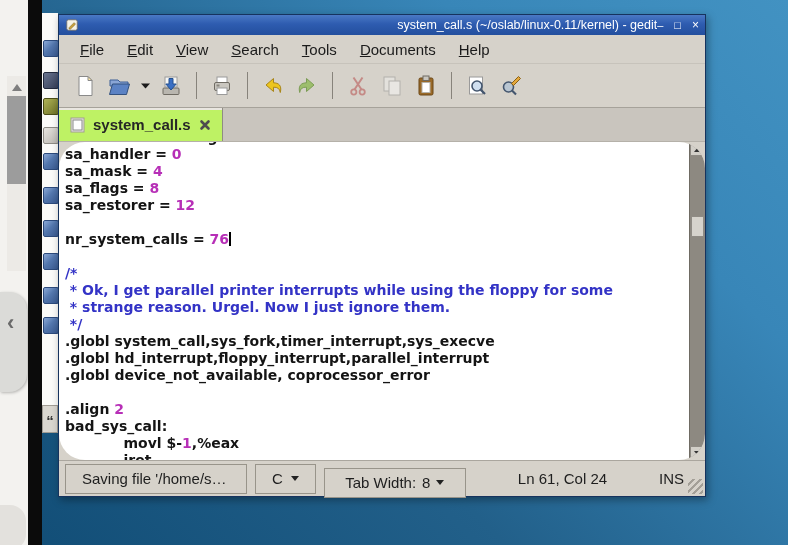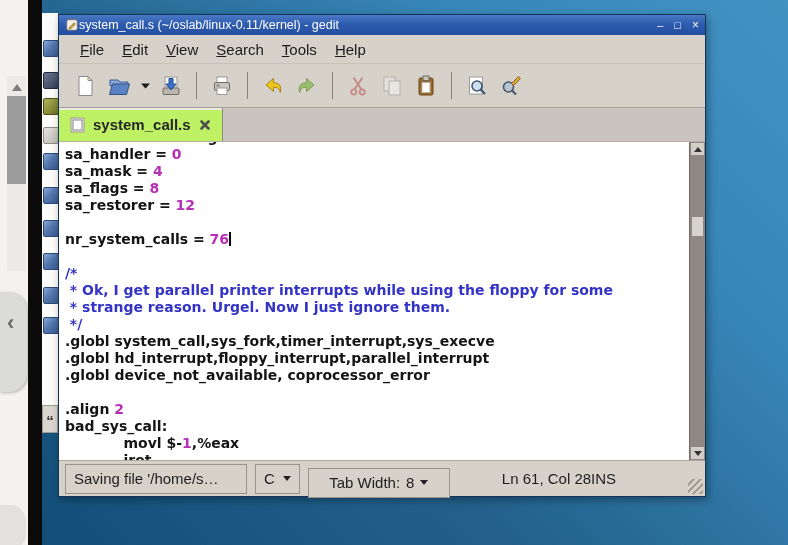--- a/index.html
+++ b/index.html
@@ -33,66 +33,66 @@
               border-bottom:1px solid #b1ada5;overflow:hidden;box-sizing:border-box;}
   .cn-menubar .row{display:flex;gap:15px;padding-left:7px;margin-top:-5px;}
   .cn-menubar .itm{font-size:14px;color:#141414;white-space:nowrap;}
   
   .gedit{position:absolute;left:58px;top:14px;width:648px;height:483px;box-sizing:border-box;
          border:1px solid #16335e;box-shadow:2px 3px 8px rgba(0,0,0,.35);
          display:flex;flex-direction:column;background:#d6d2ca;}
   .titlebar{height:20px;flex:0 0 20px;display:flex;align-items:center;padding:0 6px;
             background:linear-gradient(#4a79c5,#2e5cb0 45%,#234f9e);color:#fff;}
   .titlebar .ticon{width:14px;height:14px;flex:0 0 14px;}
-  .titlebar .title{flex:1;text-align:left;font-size:12.5px;white-space:nowrap;overflow:hidden;}
+  .titlebar .title{flex:1;text-align:right;font-size:12.5px;white-space:nowrap;overflow:hidden;}
   .win-ctrls{display:flex;gap:11px;font-size:11px;align-items:center;}
   .win-ctrls span{cursor:default;line-height:1;}
-  .menubar{height:28px;flex:0 0 28px;display:flex;align-items:center;padding-left:12px;background:#d6d2ca;}
+  .menubar{height:28px;flex:0 0 28px;display:flex;align-items:center;padding-left:12px;gap:5px;background:#d6d2ca;}
   .menubar .mitem{font-size:15px;color:#1b1b1b;padding:2px 9px;}
   .toolbar{height:43px;flex:0 0 43px;display:flex;align-items:center;padding-left:10px;gap:2px;
            background:#d6d2ca;border-top:1px solid #c7c3bb;border-bottom:1px solid #a6a29a;}
   .tbtn{width:32px;height:32px;display:grid;place-items:center;}
   .tbtn.dd{width:16px;}
   .tbtn.disabled{opacity:.45;}
   .tsep{width:1px;height:27px;background:#82randomness;background:#87837b;margin:0 7px;}
   
   .tabbar{height:33px;flex:0 0 33px;background:#c9c5be;display:flex;align-items:stretch;
           border-bottom:1px solid #b5b1a9;}
   .tab{display:flex;align-items:center;gap:8px;padding:0 11px;border-right:1px solid #8f8b84;
        background:#cdc9c2;font-weight:bold;font-size:15px;color:#262626;}
   .tab.active{background:#bef264;box-shadow:inset 0 2px 0 #e9e6e0;}
   .tab .dicon{width:15px;height:16px;}
   .tab .closex{width:12px;height:12px;display:block;}
   
-  .editor{flex:1;position:relative;background:#ffffff;overflow:hidden;}
+  .editor{flex:1;position:relative;background:#ffffff;overflow:hidden;border-radius:26px;}
   .code{position:absolute;left:6px;top:-13px;right:20px;
         font-family:"DejaVu Sans",sans-serif;font-weight:bold;font-size:14px;line-height:17px;
         white-space:pre;tab-size:12;color:#141414;}
   .code .num{color:#b72fb7;}
   .code .com{color:#3333c6;}
   .caret-i{display:inline-block;width:2px;height:14px;background:#000;vertical-align:-2px;}
   .vscroll{position:absolute;right:0;top:0;width:16px;height:100%;background:#8d8981;
            border-left:1px solid #6f6b63;box-sizing:border-box;}
   .sbtn{position:absolute;left:0;width:15px;height:14px;background:#d2cfc8;border:1px solid #8f8b84;
         box-sizing:border-box;display:grid;place-items:center;}
   .sbtn.up{top:0;} .sbtn.down{bottom:0;}
   .tri-up{width:0;height:0;border-left:4px solid transparent;border-right:4px solid transparent;border-bottom:5px solid #333;}
   .tri-down{width:0;height:0;border-left:4px solid transparent;border-right:4px solid transparent;border-top:5px solid #333;}
   .sthumb{position:absolute;left:1px;top:74px;width:13px;height:21px;background:#d6d3cc;border:1px solid #8f8b84;box-sizing:border-box;}
   
   .statusbar{height:35px;flex:0 0 35px;background:#d6d2ca;border-top:1px solid #aaa69e;
              display:flex;align-items:center;padding:0 6px;font-size:15px;color:#1e1e1e;position:relative;}
   .sbox{border:1px solid #98948a;height:30px;box-sizing:border-box;display:flex;align-items:center;
-        padding:0 8px;background:#d6d2ca;white-space:nowrap;}
+        padding:0 16px;background:#d6d2ca;white-space:nowrap;}
   .sbox.msg{width:182px;overflow:hidden;margin-right:8px;}
   .sbox.combo{margin-right:8px;gap:8px;}
   .sbox.tabw{width:142px;gap:6px;justify-content:center;margin-top:8px;}
   .caret-dn{width:0;height:0;border-left:4px solid transparent;border-right:4px solid transparent;border-top:5px solid #222;}
   .pos-label{margin-left:52px;white-space:nowrap;}
-  .ins-label{white-space:nowrap;}
+  .ins-label{margin-left:52px;white-space:nowrap;}
   .grip{position:absolute;right:2px;bottom:2px;width:15px;height:15px;
         background:repeating-linear-gradient(135deg,transparent 0 3px,#a39f97 3px 5px);}
 </style>
 </head>
 <body>
 
 <div id="stage">
 
   <div class="left-panel">
     <div class="lp-track"></div>
@@ -136,20 +136,21 @@
         <span style="font-size:12px;">×</span>
       </span>
     </div>
 
     <div class="menubar" id="geditMenu">
         <span class="mitem"><u>F</u>ile</span>
         <span class="mitem"><u>E</u>dit</span>
         <span class="mitem"><u>V</u>iew</span>
         <span class="mitem"><u>S</u>earch</span>
         <span class="mitem"><u>T</u>ools</span>
+        <span class="mitem"><u>D</u>ocuments</span>
         <span class="mitem"><u>H</u>elp</span>
       </div>
 
     <div class="toolbar">
       <div class="tbtn">
         <svg width="24" height="24" viewBox="0 0 24 24">
           <path d="M6 2.5h9l4 4v15H6z" fill="#ffffff" stroke="#8a8a8a"></path>
           <path d="M15 2.5l4 4h-4z" fill="#ffe9a0" stroke="#8a8a8a"></path>
         </svg>
       </div>
@@ -259,20 +260,20 @@
       <div class="sbox msg">Saving file '/home/s…</div>
       <div class="sbox combo">
         <span>C</span>
         <span class="caret-dn"></span>
       </div>
       <div class="sbox tabw">
         <span>Tab Width:</span>
         <span>8</span>
         <span class="caret-dn"></span>
       </div>
-      <span class="pos-label">Ln 61, Col 28</span>
+      <span class="pos-label">Ln 61, Col 24</span>
       <span class="ins-label">INS</span>
       <div class="grip"></div>
     </div>
 
   </div>
 
 </div>
 
 </body></html>

